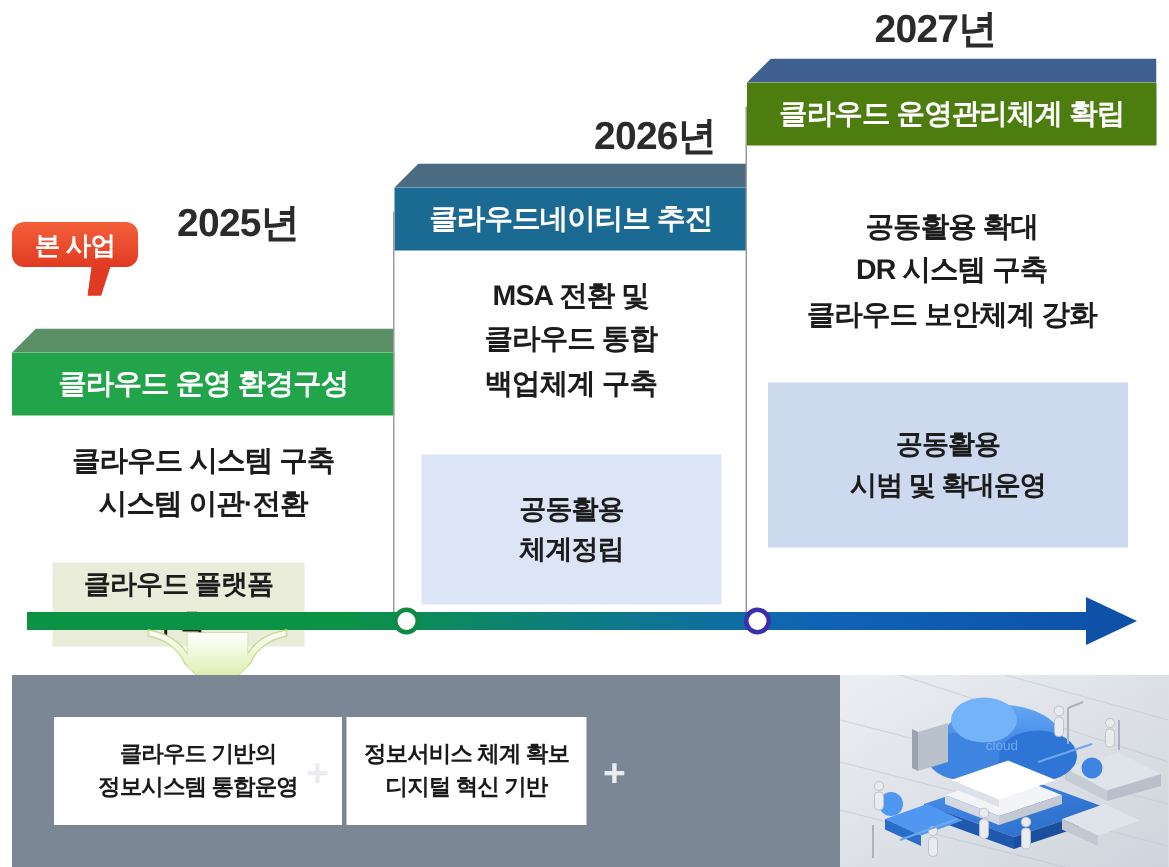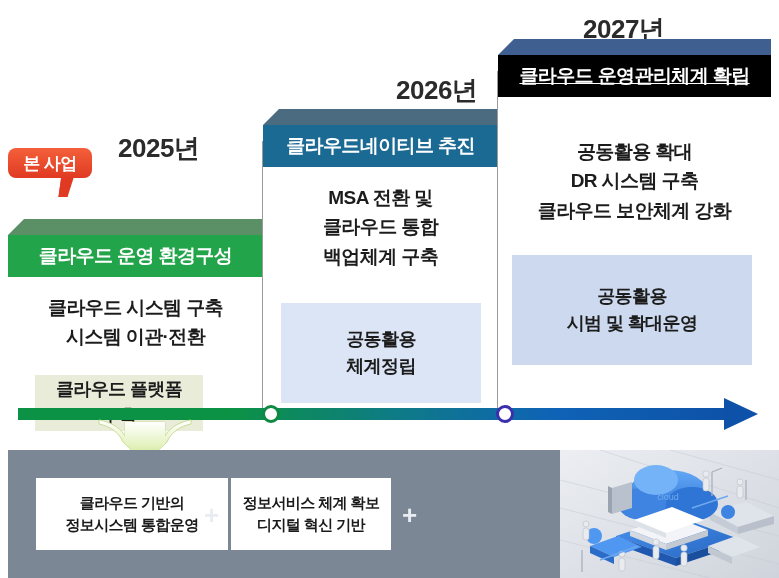--- a/index.html
+++ b/index.html
@@ -16,21 +16,21 @@
   .year{
     position:absolute;
     font-size:26px;
     font-weight:bold;
     color:#2b2b2b;
     letter-spacing:-0.5px;
     white-space:nowrap;
   }
   #year-2025{left:118px;top:131px;}
   #year-2026{left:348px;top:73px;margin-left:48px;}
-  #year-2027{left:583px;top:12px;text-align:center;}
+  #year-2027{left:583px;top:2px;text-align:center;}
 
   
   .col{
     position:absolute;
     background:#ffffff;
     box-sizing:border-box;
   }
   .col-divider{
     position:absolute;
     width:1px;
@@ -242,21 +242,21 @@
       </div>
     </div>
   </div>
 
   <div class="col" id="col-2027" style="left:498px;top:55px;width:273px;height:353px;">
     <div class="slab">
       <svg width="273" height="16" viewBox="0 0 273 16" preserveAspectRatio="none">
         <polygon points="0,16 16,0 273,0 273,16" fill="#3f5f91"></polygon>
       </svg>
     </div>
-    <div class="hdr" style="top:0;background:#000000;text-decoration:underline;">클라우드 운영관리체계 확립</div>
+    <div class="hdr" style="top:0;background:#4d7c0f;">클라우드 운영관리체계 확립</div>
     <div class="body-lines" style="top:82px;">
       <div>공동활용 확대</div>
       <div>DR 시스템 구축</div>
       <div>클라우드 보안체계 강화</div>
     </div>
     <div class="subbox" style="left:14px;top:200px;width:240px;height:110px;background:#cdd9ee;">
       <div>
         <div>공동활용</div>
         <div>시범 및 확대운영</div>
       </div>

